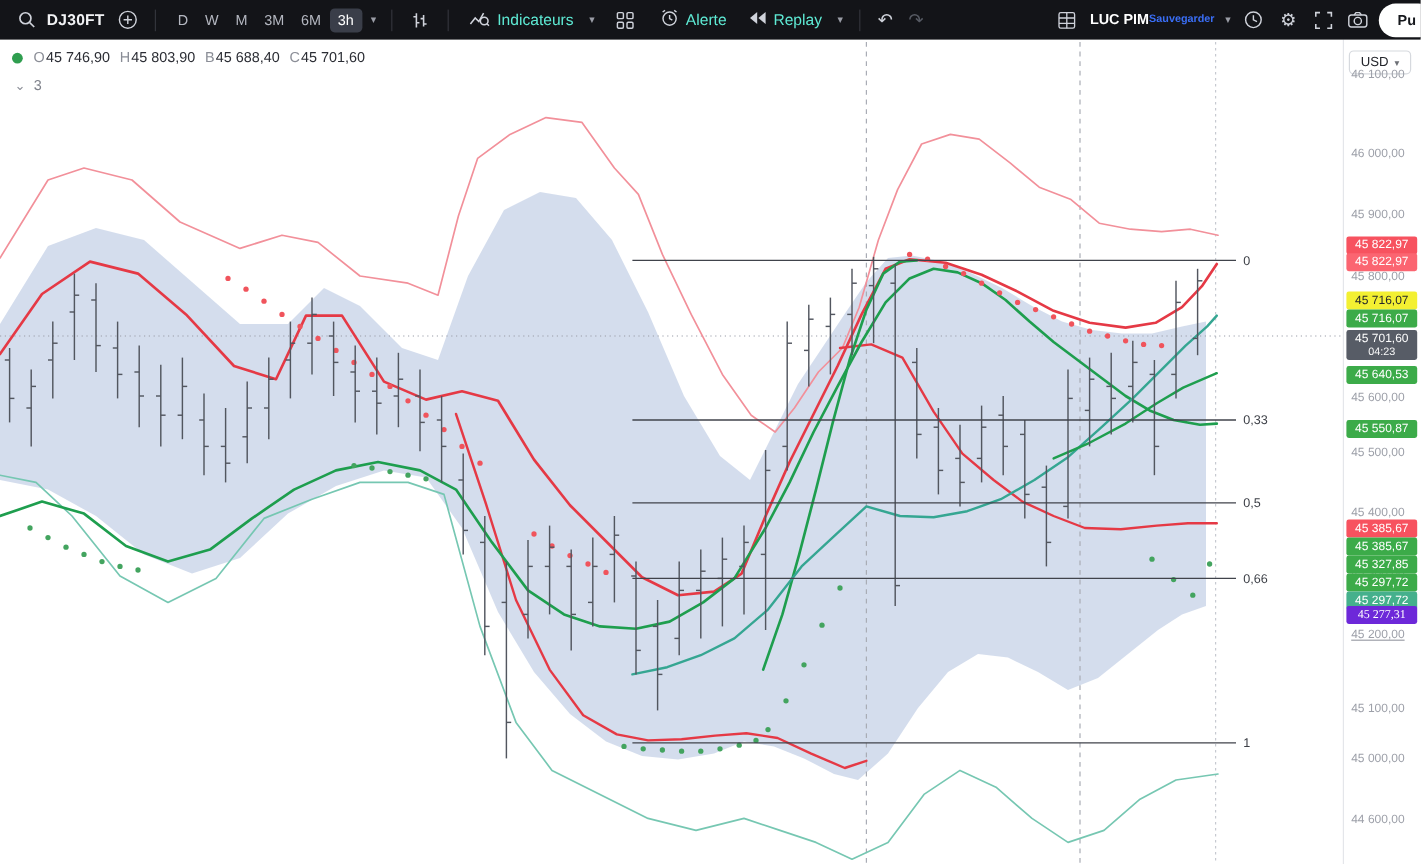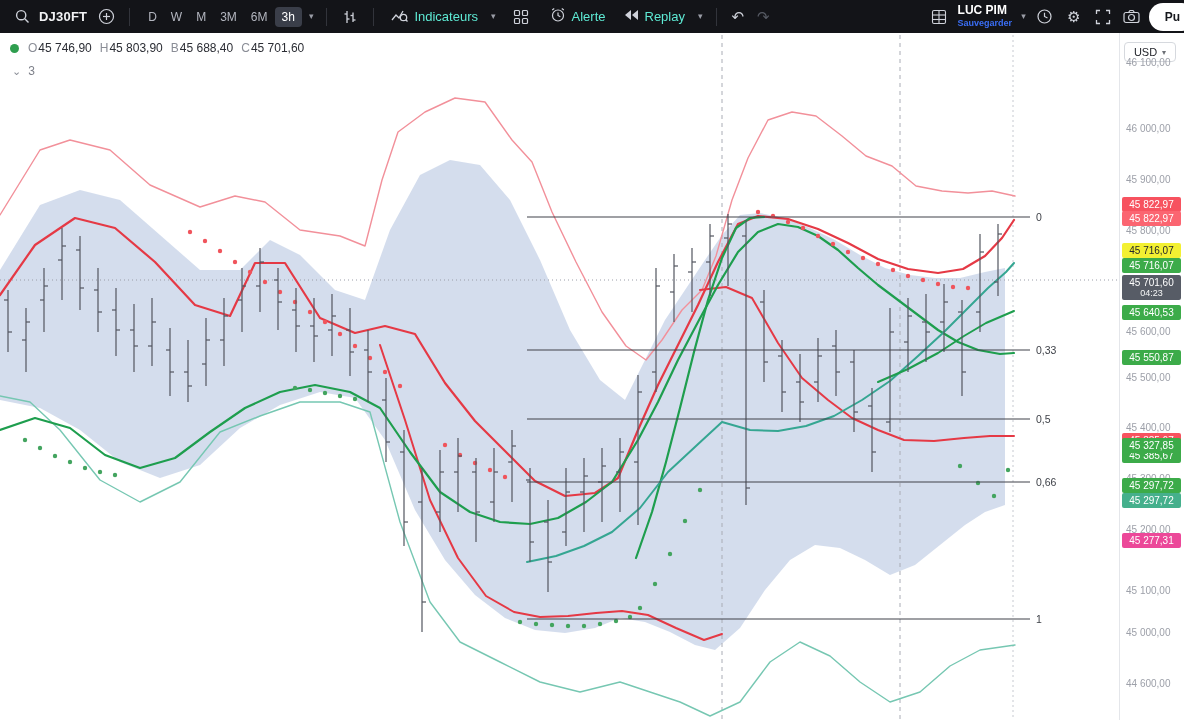--- a/index.html
+++ b/index.html
@@ -13,21 +13,21 @@
   .icon-btn{display:flex;align-items:center;justify-content:center;width:24px;height:24px;border-radius:4px;cursor:pointer}
   .icon-btn svg{display:block}
   .symbol{font-weight:700;font-size:13px;color:#f1f2f4;letter-spacing:.2px;cursor:pointer;margin-right:2px}
   .tf{background:none;border:0;color:#b4b7c0;font-size:12px;padding:3px 7px;border-radius:4px;cursor:pointer;font-family:inherit}
   .tf.active{background:#3a3e49;color:#fff}
   .chev{color:#9a9da6;font-size:9px;line-height:1;cursor:pointer;padding:0 2px}
   .tb-btn{display:flex;align-items:center;gap:6px;background:none;border:0;color:#5eead4;font-size:13px;
           font-family:inherit;padding:4px 6px;border-radius:4px;cursor:pointer}
   .arrow-glyph{font-size:15px;color:#cfd2da;cursor:pointer;padding:0 4px}
   .arrow-glyph.disabled{color:#565a63}
-  .user{display:flex;flex-direction:column;align-items:flex-start;line-height:1.15;cursor:pointer;margin:0 2px}
+  .user{display:flex;flex-direction:row;align-items:flex-start;line-height:1.15;cursor:pointer;margin:0 2px}
   .user-name{font-size:12px;color:#fff;font-weight:700}
   .user-save{font-size:9px;color:#3a6ef5;font-weight:700}
   .publish{background:#fff;color:#15171c;font-weight:700;font-size:12px;border:0;border-radius:16px;
            padding:7px 16px;margin-right:-22px;cursor:pointer;font-family:inherit}
   
   #chart{position:absolute;top:0;left:0;z-index:5}
   .legend{position:absolute;top:41px;left:10px;display:flex;align-items:center;gap:9px;font-size:12px;z-index:15}
   .legend .dot{width:9px;height:9px;border-radius:50%;background:#2f9e4f}
   .ohlc-item{display:flex;align-items:baseline}
   .ohlc-k{color:#8a8d96;margin-right:1px}
@@ -494,17 +494,17 @@
     <div class="axis-label" style="top: 645px;">44 600,00</div>
     <div class="badge" style="background: rgb(247, 82, 95); color: rgb(255, 255, 255); top: 164px;">45 822,97</div>
     <div class="badge" style="background: rgb(251, 101, 113); color: rgb(255, 255, 255); top: 178px;">45 822,97</div>
     <div class="badge" style="background: rgb(243, 240, 50); color: rgb(35, 37, 43); top: 210px;">45 716,07</div>
     <div class="badge" style="background: rgb(60, 171, 73); color: rgb(255, 255, 255); top: 225px;">45 716,07</div>
     <div class="badge dark" style="background: rgb(87, 92, 102); color: rgb(255, 255, 255); top: 242px;">45 701,60<span class="cd">04:23</span></div>
     <div class="badge" style="background: rgb(60, 171, 73); color: rgb(255, 255, 255); top: 272px;">45 640,53</div>
     <div class="badge" style="background: rgb(60, 171, 73); color: rgb(255, 255, 255); top: 317px;">45 550,87</div>
     <div class="badge" style="background: rgb(247, 82, 95); color: rgb(255, 255, 255); top: 400px;">45 385,67</div>
     <div class="badge" style="background: rgb(60, 171, 73); color: rgb(255, 255, 255); top: 415px;">45 385,67</div>
-    <div class="badge" style="background: rgb(60, 171, 73); color: rgb(255, 255, 255); top: 405px;">45 327,85</div>
+    <div class="badge" style="background: rgb(60, 171, 73); color: rgb(255, 255, 255); top: 430px;">45 327,85</div>
     <div class="badge" style="background: rgb(60, 171, 73); color: rgb(255, 255, 255); top: 445px;">45 297,72</div>
     <div class="badge" style="background: rgb(69, 176, 140); color: rgb(255, 255, 255); top: 460px;">45 297,72</div>
-    <div class="badge" style="background: #ec4899; color: rgb(255, 255, 255); top: 500px;">45 277,31</div>
+    <div class="badge" style="background: #6d28d9; color: rgb(255, 255, 255); top: 472px; font-family: Liberation Serif, serif;">45 277,31</div>
   </div>
 
 </body></html>

